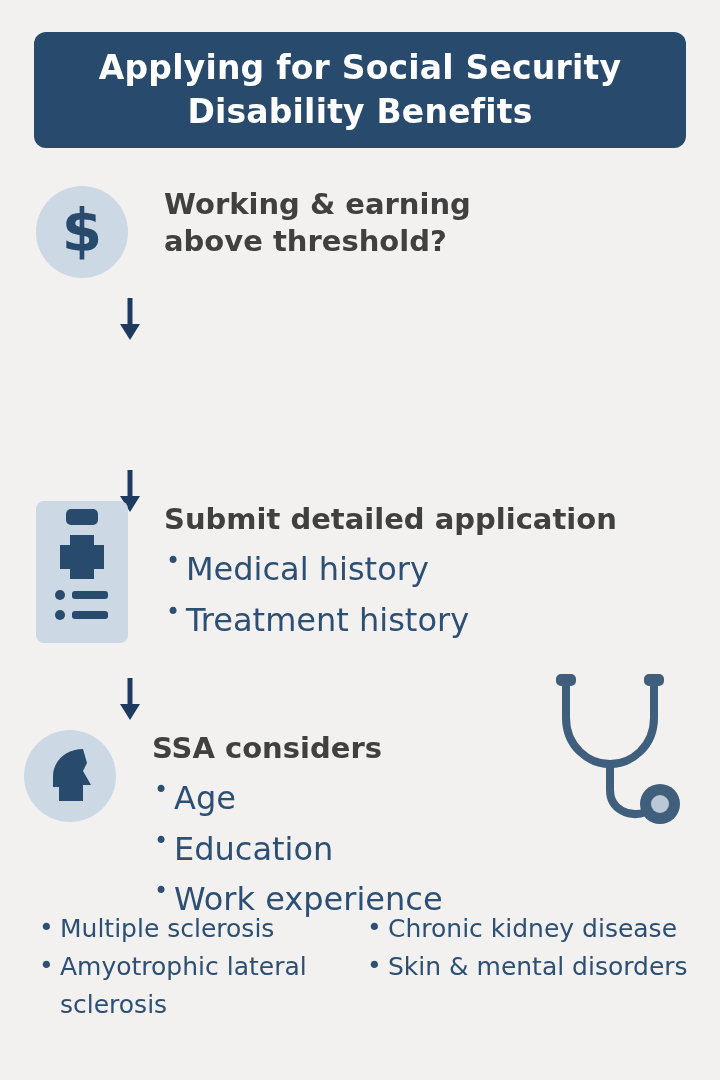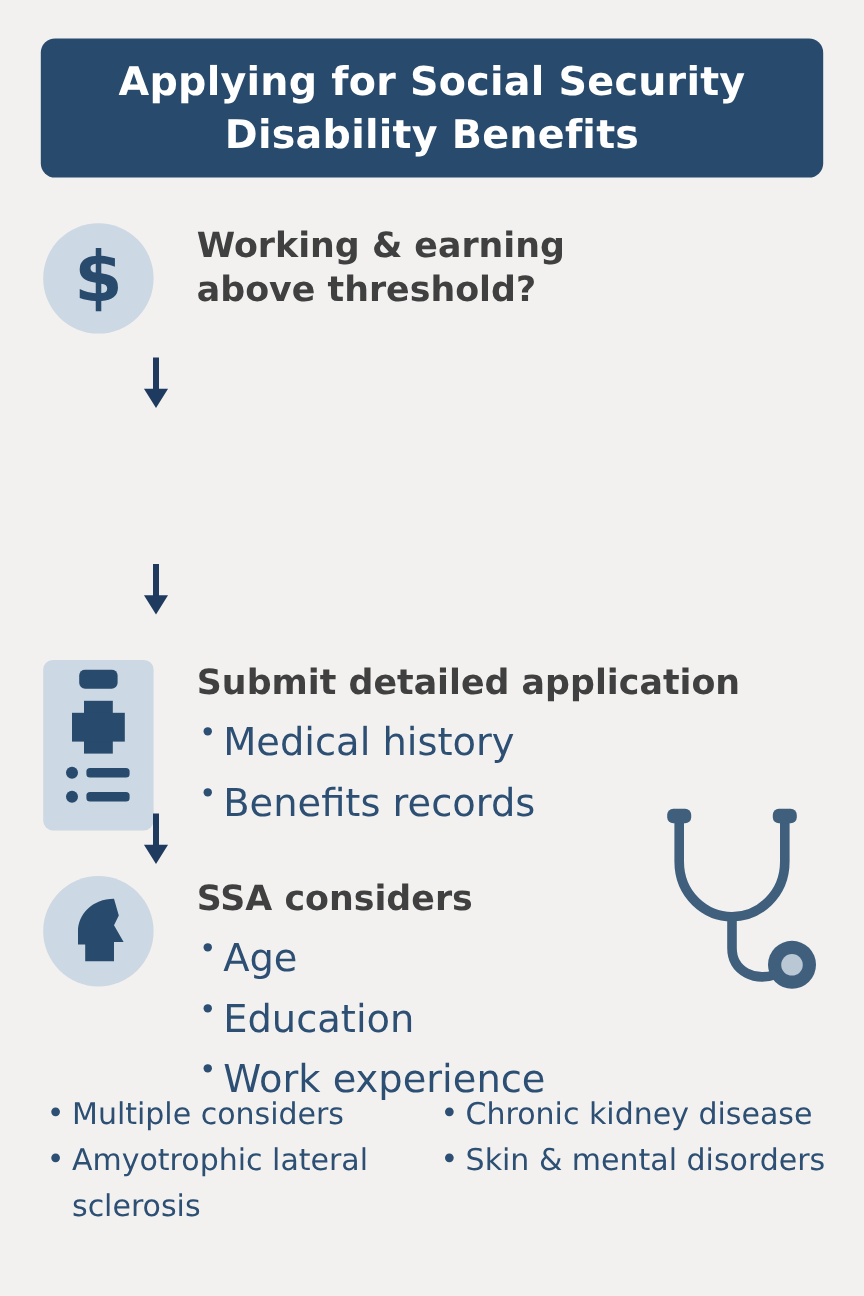--- a/index.html
+++ b/index.html
@@ -201,51 +201,51 @@
   </div>
 
 
   <div class="arrow" style="top:468px;">
     <svg width="28" height="46" viewBox="0 0 28 46" aria-hidden="true">
       <line x1="14" y1="2" x2="14" y2="30" stroke="#1e3a5f" stroke-width="5"></line>
       <polygon points="14,44 4,28 24,28" fill="#1e3a5f"></polygon>
     </svg>
   </div>
 
-  <div class="step" style="left:36px; top:550px;">
+  <div class="step" style="left:36px; top:501px;">
     <div class="icon-slot">
       <div class="doc-icon">
         <svg width="68" height="126" viewBox="0 0 68 126" aria-hidden="true">
           <rect x="18" y="0" width="32" height="16" rx="5" fill="#274a6d"></rect>
           <rect x="22" y="26" width="24" height="44" fill="#274a6d"></rect>
           <rect x="12" y="36" width="44" height="24" fill="#274a6d"></rect>
           <circle cx="12" cy="86" r="5" fill="#274a6d"></circle>
           <rect x="24" y="82" width="36" height="8" rx="3" fill="#274a6d"></rect>
           <circle cx="12" cy="106" r="5" fill="#274a6d"></circle>
           <rect x="24" y="102" width="36" height="8" rx="3" fill="#274a6d"></rect>
         </svg>
       </div>
     </div>
     <div class="step-body">
       <div class="step-head">Submit detailed application</div>
       <ul class="bullets">
         <li>Medical history</li>
-        <li>Benefits records</li>
+        <li>Treatment history</li>
       </ul>
     </div>
   </div>
 
   <div class="arrow" style="top:676px;">
     <svg width="28" height="46" viewBox="0 0 28 46" aria-hidden="true">
       <line x1="14" y1="2" x2="14" y2="30" stroke="#1e3a5f" stroke-width="5"></line>
       <polygon points="14,44 4,28 24,28" fill="#1e3a5f"></polygon>
     </svg>
   </div>
 
-  <div class="step" style="left:36px; top:730px;">
+  <div class="step" style="left:24px; top:730px;">
     <div class="icon-slot">
       <div class="circle-icon">
         <svg width="62" height="62" viewBox="0 0 62 62" aria-hidden="true">
           <path d="M44 4 C26 4 14 17 14 31 L14 42 L20 42 L20 56 L44 56 L44 40 L52 40 L44 26 L48 18 Z" fill="#274a6d"></path>
         </svg>
       </div>
     </div>
     <div class="step-body">
       <div class="step-head">SSA considers</div>
       <ul class="bullets">
@@ -263,21 +263,21 @@
       <rect x="96" y="2" width="20" height="12" rx="5" fill="#3f5f7d"></rect>
       <path d="M62 92 L62 118 C62 138 82 146 98 140" fill="none" stroke="#3f5f7d" stroke-width="8" stroke-linecap="round"></path>
       <circle cx="112" cy="132" r="20" fill="#3f5f7d"></circle>
       <circle cx="112" cy="132" r="9" fill="#b9c8d4"></circle>
     </svg>
   </div>
 
   <div class="bottom-lists">
     <div class="bcol">
       <ul>
-        <li>Multiple considers</li>
+        <li>Multiple sclerosis</li>
         <li>Amyotrophic lateral sclerosis</li>
       </ul>
     </div>
     <div class="bcol">
       <ul>
         <li>Chronic kidney disease</li>
         <li>Skin &amp; mental disorders</li>
       </ul>
     </div>
   </div>

